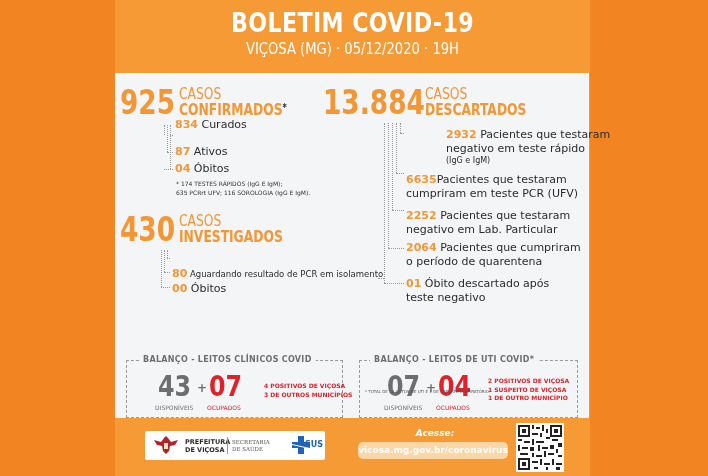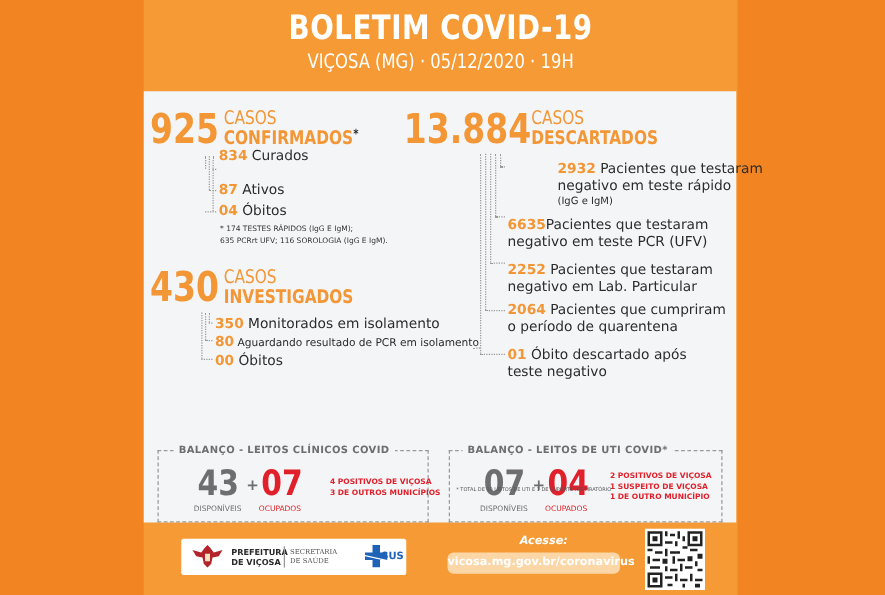--- a/index.html
+++ b/index.html
@@ -37,21 +37,21 @@
   .uti-note { position: absolute; font-family: "DejaVu Sans", sans-serif; font-size: 4px; color: #555; white-space: nowrap; }
 
   .logo-box { position: absolute; left: 30px; top: 13px; width: 180px; height: 29px; background: #fff; border-radius: 2px; }
   .eagle { position: absolute; left: 8px; top: 4px; width: 26px; height: 20px; }
   .pref { position: absolute; left: 40px; top: 8px; font-family: "DejaVu Sans", sans-serif; font-weight: bold; font-size: 6.5px; color: #2B2B2B; line-height: 1.2; }
   .sep { position: absolute; left: 82px; top: 6px; width: 1px; height: 17px; background: #999; }
   .sec { position: absolute; left: 87px; top: 8px; font-family: "DejaVu Serif", serif; font-size: 5.5px; color: #555; line-height: 1.3; }
   .sus { position: absolute; left: 128px; top: 9px; font-family: "DejaVu Sans", sans-serif; font-weight: bold; font-size: 8px; color: #1E63B7; margin-left: 32px; }
   .sus-cross { position: absolute; left: 147px; top: 5px; width: 18px; height: 18px; }
   .acesse { position: absolute; left: 245px; top: 10px; width: 150px; text-align: center; font-family: "DejaVu Sans", sans-serif; font-weight: bold; font-size: 9px; color: #fff; font-style: italic; }
-  .url-pill { position: absolute; left: 243px; top: 24px; width: 138px; height: 17px; background: #FBD7A8; border-radius: 5px; text-align: center; font-family: "DejaVu Sans", sans-serif; font-weight: bold; font-size: 9px; line-height: 17px; color: #fff; }
+  .url-pill { position: absolute; left: 243px; top: 24px; width: 150px; height: 17px; background: #FBD7A8; border-radius: 5px; text-align: center; font-family: "DejaVu Sans", sans-serif; font-weight: bold; font-size: 9px; line-height: 17px; color: #fff; }
   .qr { position: absolute; left: 401px; top: 5px; width: 48px; height: 49px; background: #fff; }
 </style>
 </head>
 <body>
 
 <div class="card">
   <div class="header">
     <div class="title">BOLETIM COVID-19</div>
     <div class="subtitle">VIÇOSA (MG)  ·  05/12/2020  ·  19H</div>
   </div>
@@ -81,21 +81,20 @@
     <div class="label-stack" style="left:64px; top:141px; transform:scaleX(0.82);">
       <span class="l1">CASOS</span>
       <span class="l2">INVESTIGADOS</span>
     </div>
     <div class="vline" style="left:52px; top:177px; height:8px;"></div>
     <div class="vline" style="left:49px; top:177px; height:22px;"></div>
     <div class="vline" style="left:46px; top:177px; height:37px;"></div>
     <div class="hline" style="left:52px; top:185px; width:3px;"></div>
     <div class="hline" style="left:49px; top:199px; width:6px;"></div>
     <div class="hline" style="left:46px; top:214px; width:9px;"></div>
-    <div class="item" style="left:57px; top:179px;"><b>350</b> <span>Monitorados em isolamento</span></div>
     <div class="item" style="left:57px; top:194px; font-size:8.5px;"><b style="font-size:11px">80</b> <span>Aguardando resultado de PCR em isolamento</span></div>
     <div class="item" style="left:57px; top:209px;"><b>00</b> <span>Óbitos</span></div>
 
     <div class="bignum" style="left:208px; top:13px; font-size:33px; transform:scaleX(0.8);">13.884</div>
     <div class="label-stack" style="left:310px; top:14px; transform:scaleX(0.82);">
       <span class="l1">CASOS</span>
       <span class="l2">DESCARTADOS</span>
     </div>
     <div class="vline" style="left:285px; top:50px; height:10px;"></div>
     <div class="vline" style="left:281px; top:50px; height:50px;"></div>
@@ -109,21 +108,21 @@
     <div class="hline" style="left:269px; top:210px; width:20px;"></div>
     <div class="hline" style="left:263px; top:205px; width:6px;"></div>
 
     <div class="item" style="left:291px; top:55px;margin-left:40px;">
       <div><b>2932</b> <span>Pacientes que testaram</span></div>
       <div>negativo em teste rápido</div>
       <div class="small">(IgG e IgM)</div>
     </div>
     <div class="item" style="left:291px; top:100px;">
       <div><b>6635</b><span>Pacientes que testaram</span></div>
-      <div>negativo em teste PCR (UFV)</div>
+      <div>cumpriram em teste PCR (UFV)</div>
     </div>
     <div class="item" style="left:291px; top:136px;">
       <div><b>2252</b> <span>Pacientes que testaram</span></div>
       <div>negativo em Lab. Particular</div>
     </div>
     <div class="item" style="left:291px; top:168px;">
       <div><b>2064</b> <span>Pacientes que cumpriram</span></div>
       <div>o período de quarentena</div>
     </div>
     <div class="item" style="left:291px; top:204px;">

